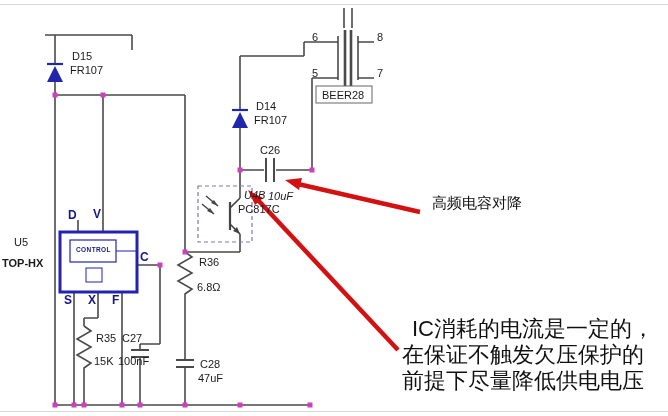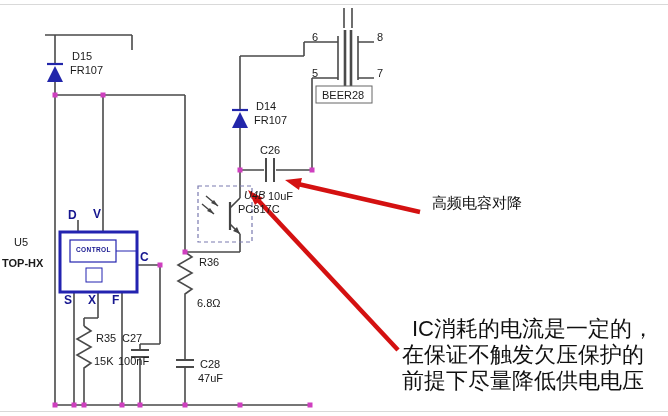--- a/index.html
+++ b/index.html
@@ -127,37 +127,37 @@
   <span class="lbl" style="left:256px;top:100px;">D14</span>
   <span class="lbl" style="left:254px;top:114px;">FR107</span>
 
   <span class="lbl" style="left:322px;top:89px;">BEER28</span>
   <span class="lbl refnum" style="left:312px;top:31px;">6</span>
   <span class="lbl refnum" style="left:377px;top:31px;">8</span>
   <span class="lbl refnum" style="left:312px;top:67px;">5</span>
   <span class="lbl refnum" style="left:377px;top:67px;">7</span>
 
   <span class="lbl" style="left:260px;top:144px;">C26</span>
-  <span class="lbl" style="left:268px;top:190px;">10uF</span>
+  <span class="lbl" style="left:268px;top:190px;font-style:italic;">10uF</span>
 
   <span class="lbl" style="left:244px;top:189px;font-style:italic;">U4B</span>
   <span class="lbl" style="left:238px;top:203px;">PC817C</span>
 
   <span class="lbl" style="left:14px;top:236px;">U5</span>
   <span class="lbl bold" style="left:2px;top:257px;">TOP-HX</span>
   <span class="lbl tiny" style="left:76px;top:246px;">CONTROL</span>
   <span class="lbl pin" style="left:68px;top:209px;">D</span>
   <span class="lbl pin" style="left:93px;top:208px;">V</span>
   <span class="lbl pin" style="left:140px;top:251px;">C</span>
   <span class="lbl pin" style="left:64px;top:294px;">S</span>
   <span class="lbl pin" style="left:88px;top:294px;">X</span>
   <span class="lbl pin" style="left:112px;top:294px;">F</span>
 
   <span class="lbl" style="left:199px;top:256px;">R36</span>
-  <span class="lbl" style="left:197px;top:281px;margin-top:16px;">6.8Ω</span>
+  <span class="lbl" style="left:197px;top:281px;">6.8Ω</span>
 
   <span class="lbl" style="left:96px;top:332px;">R35</span>
   <span class="lbl" style="left:122px;top:332px;">C27</span>
   <span class="lbl" style="left:94px;top:355px;">15K</span>
   <span class="lbl" style="left:118px;top:355px;">100nF</span>
 
   <span class="lbl" style="left:200px;top:358px;">C28</span>
   <span class="lbl" style="left:198px;top:372px;">47uF</span>
 
   <span class="cjk1" style="left:432px;top:194px;">高频电容对降</span>

